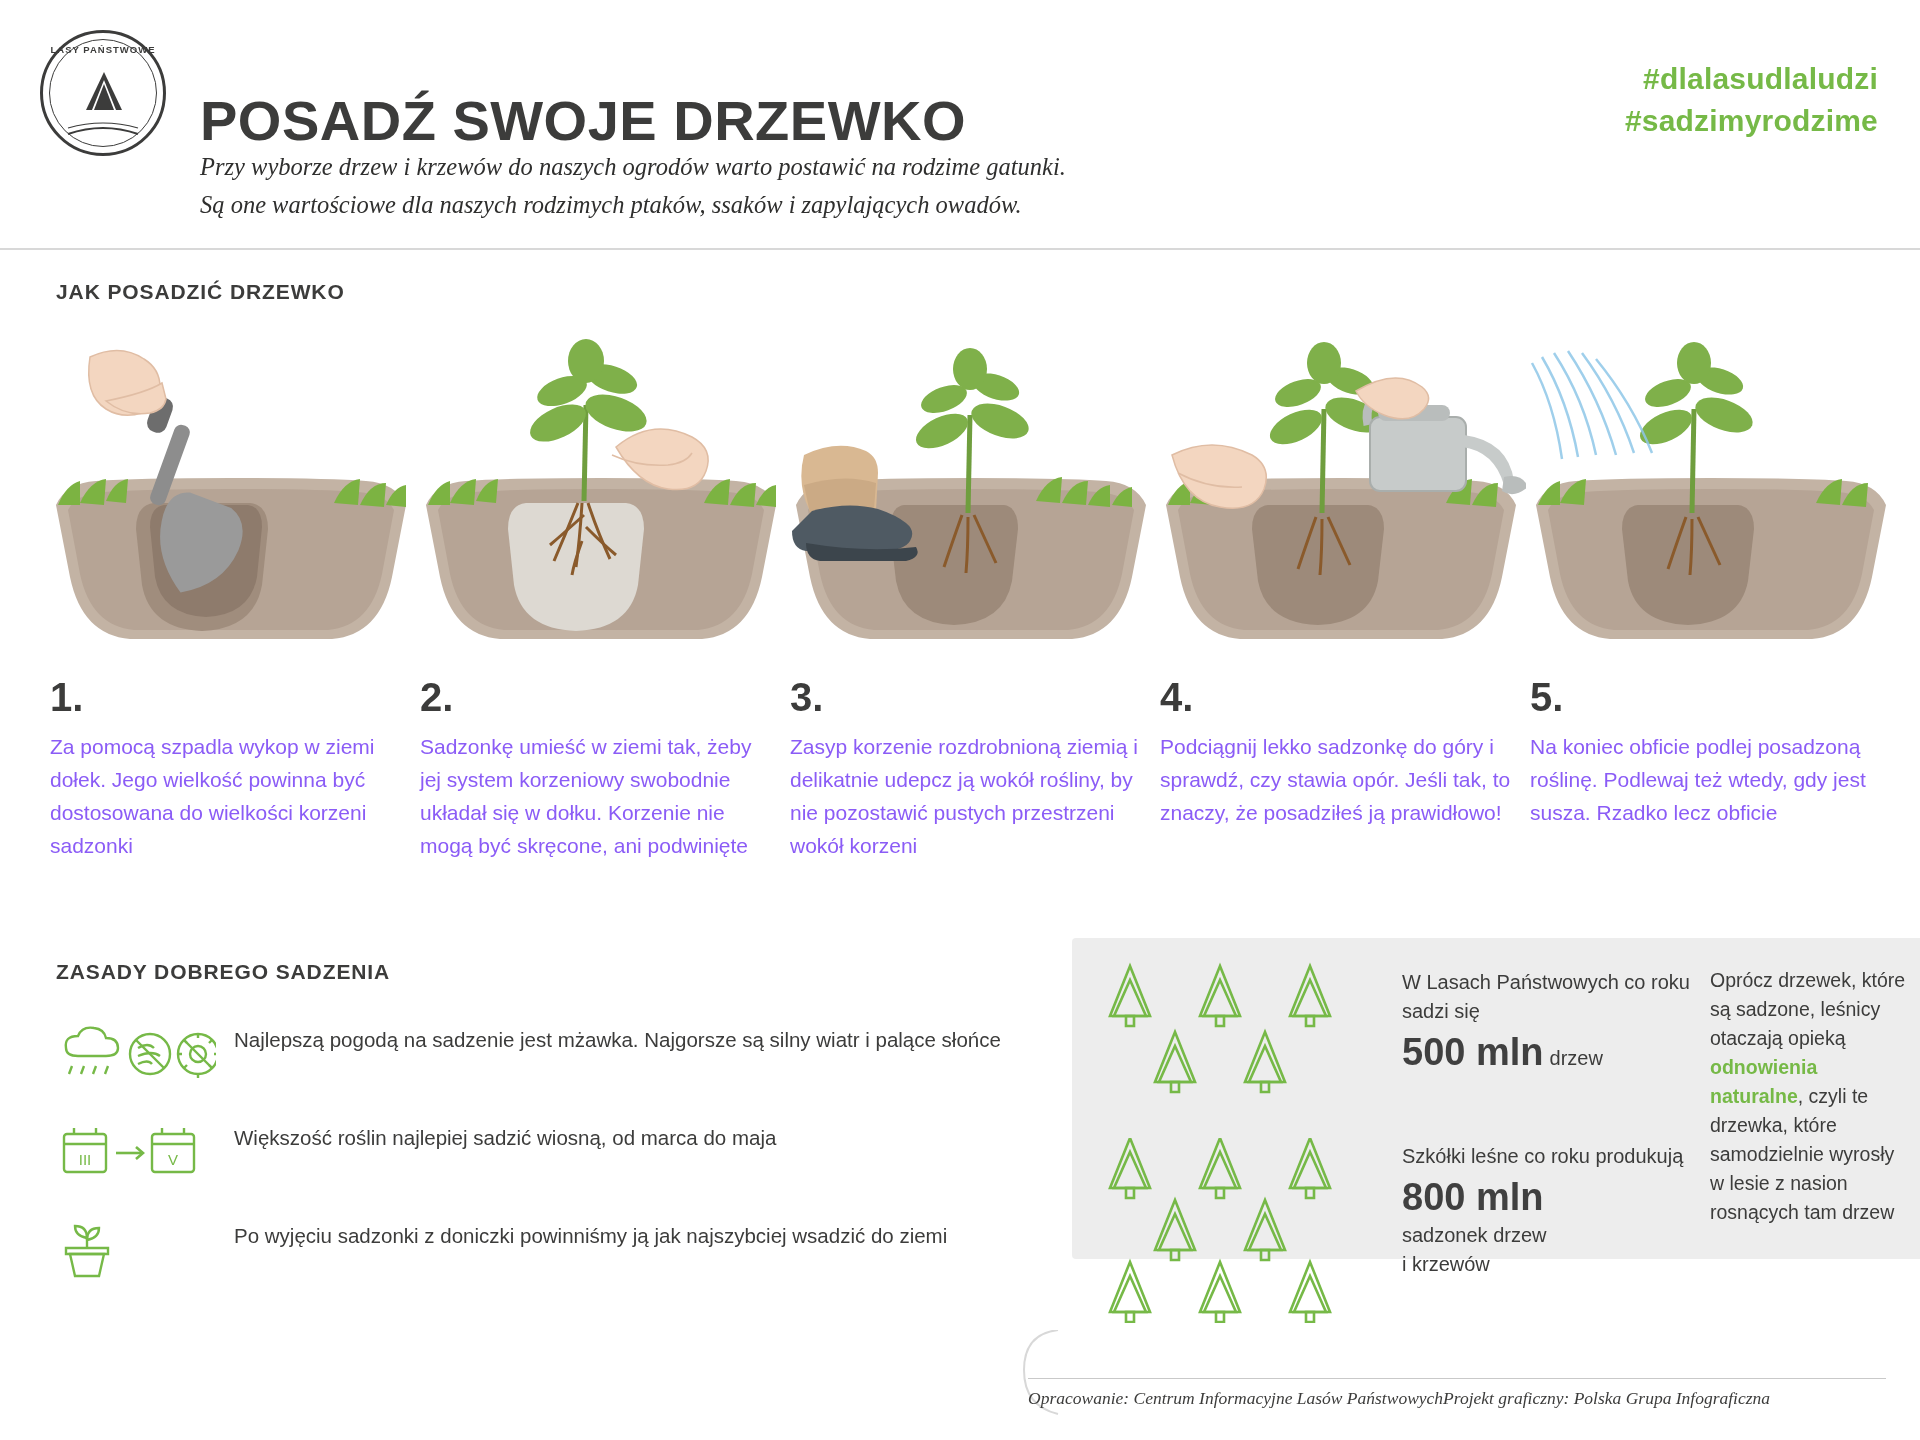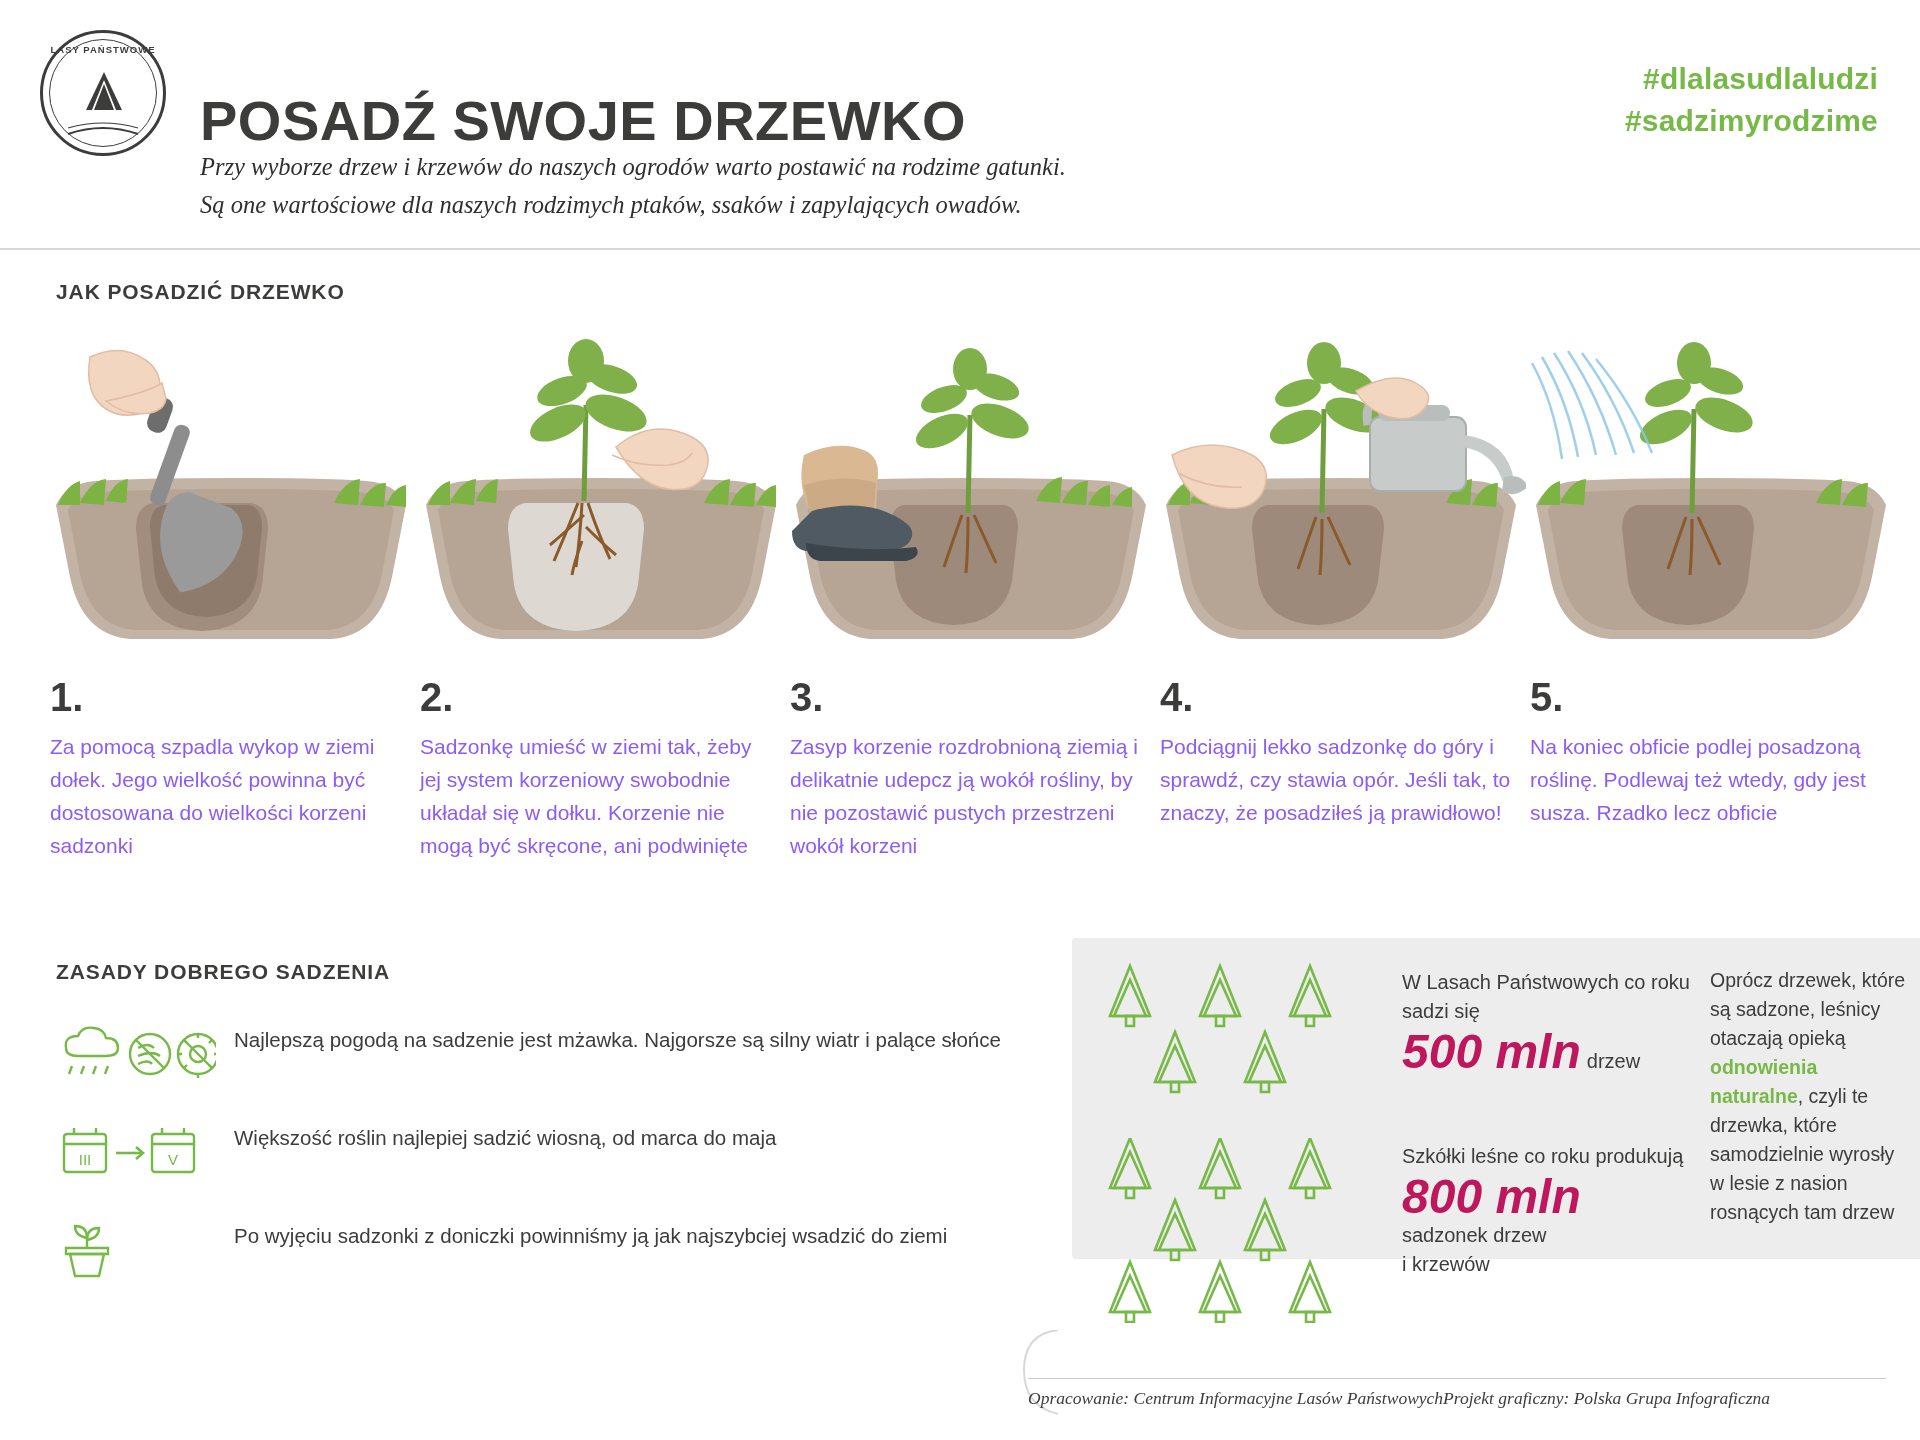--- a/index.html
+++ b/index.html
@@ -201,26 +201,25 @@
   }
   .stat-block {
     position: absolute;
     color: #3c3c3b;
   }
   .stat-lead {
     font-size: 20px;
     line-height: 29px;
   }
   .stat-big {
-    font-size: 48px;
+    font-size: 38px;
     font-weight: bold;
-    color: #be185d;
+    color: #404040;
     line-height: 48px;
     display: inline-block;
-    font-style: italic;
   }
   .stat-after {
     font-size: 20px;
     display: inline-block;
     margin-left: 6px;
   }
   .stat-note {
     position: absolute;
     left: 638px; top: 28px;
     width: 200px;

